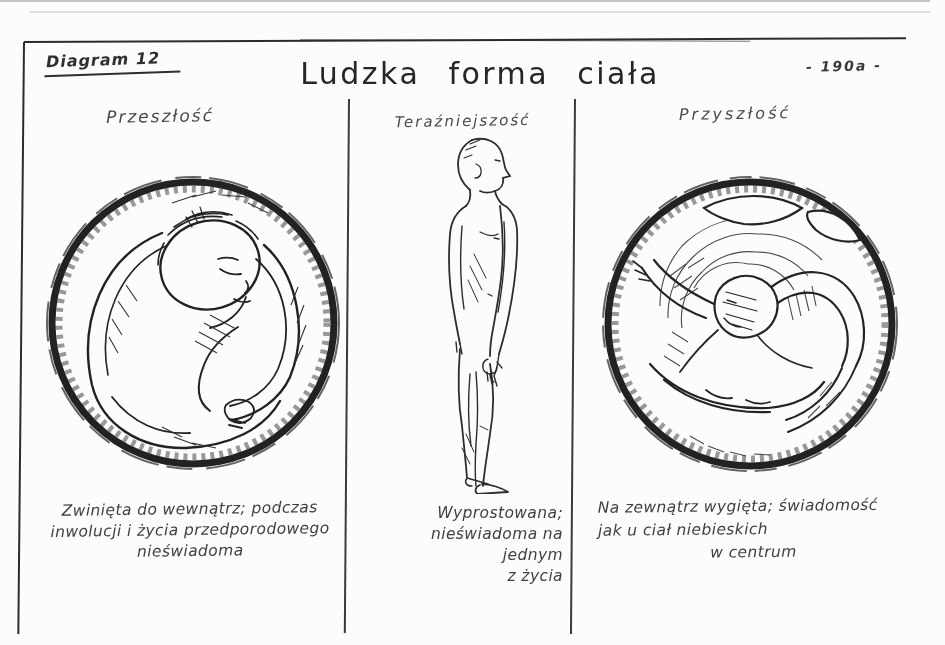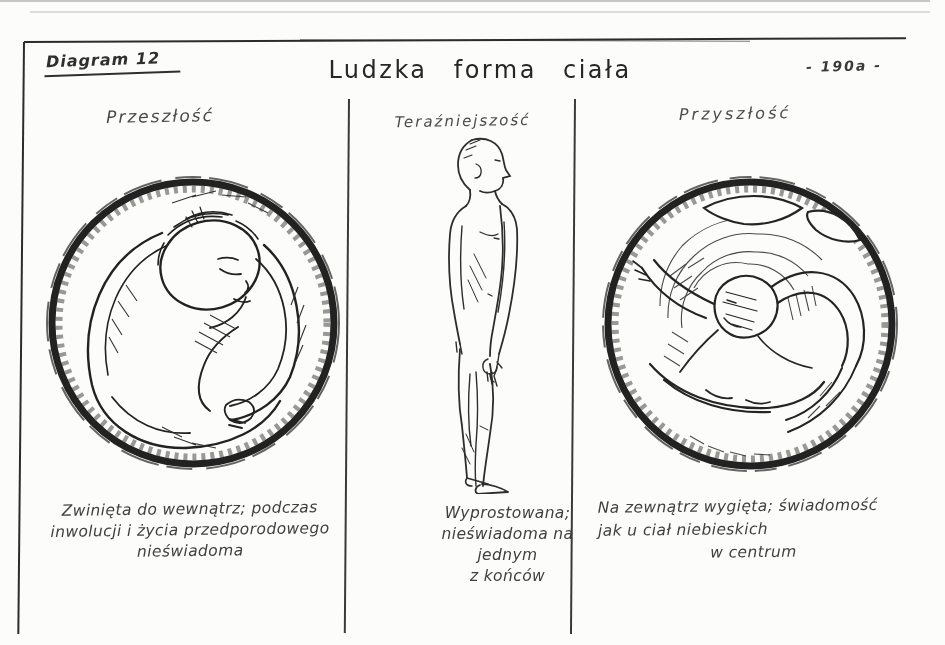--- a/index.html
+++ b/index.html
@@ -19,21 +19,21 @@
   .frame-bottom{left:8px;top:641px;width:930px;height:2px;background:#c6c6c2;}
 
   .diagram-label{
     position:absolute;left:44px;top:50px;
     font-style:italic;font-weight:bold;font-size:16px;letter-spacing:1px;
     color:#2f2f2f;border-bottom:2px solid #2f2f2f;padding:0 20px 4px 2px;
     transform:rotate(-2deg);
   }
   .title{
     position:absolute;left:250px;top:56px;width:460px;text-align:center;
-    font-size:24px;letter-spacing:2.5px;word-spacing:16px;color:#262626;
+    font-size:30px;letter-spacing:2.5px;word-spacing:16px;color:#262626;
     font-weight:normal;margin:0;
   }
   .page-number{
     position:absolute;left:806px;top:58px;
     font-style:italic;font-weight:bold;font-size:14px;letter-spacing:2px;
     color:#3a3a3a;transform:rotate(-1.5deg);
   }
   .col-header{
     position:absolute;font-style:italic;color:#4a4a4a;text-align:center;
     letter-spacing:2px;transform:rotate(-1deg);
@@ -46,21 +46,21 @@
   .illus-1{left:40px;top:165px;width:305px;height:312px;}
   .illus-2{left:400px;top:134px;width:158px;height:360px;}
   .illus-3{left:596px;top:166px;width:310px;height:314px;}
   .illus svg{display:block;width:100%;height:100%;}
 
   .caption{
     position:absolute;font-style:italic;font-size:15.5px;color:#3f3f3f;
     line-height:21px;letter-spacing:.4px;
   }
   .caption-1{left:30px;top:499px;width:320px;text-align:center;transform:rotate(-0.8deg);}
-  .caption-2{left:368px;top:503px;width:195px;text-align:center;margin-left:42px;}
+  .caption-2{left:368px;top:503px;width:195px;text-align:right;}
   .caption-3{left:598px;top:495px;width:335px;text-align:left;line-height:23px;transform:rotate(-0.6deg);}
   .caption-3 .cap-line:nth-child(3){padding-left:112px;}
 </style>
 </head>
 <body>
 
 <div class="canvas">
 
   <div class="artifact-top"></div>
   <div class="line frame-top"></div>
@@ -176,21 +176,21 @@
   </div>
 
   <div class="caption caption-1">
     <div class="cap-line">Zwinięta do wewnątrz; podczas</div>
     <div class="cap-line">inwolucji i życia przedporodowego</div>
     <div class="cap-line">nieświadoma</div>
   </div>
   <div class="caption caption-2">
     <div class="cap-line">Wyprostowana;</div>
     <div class="cap-line">nieświadoma na jednym</div>
-    <div class="cap-line">z końców</div>
+    <div class="cap-line">z życia</div>
   </div>
   <div class="caption caption-3">
     <div class="cap-line">Na zewnątrz wygięta; świadomość</div>
     <div class="cap-line">jak u ciał niebieskich</div>
     <div class="cap-line">w centrum</div>
   </div>
 
 </div>
 
 </body></html>

